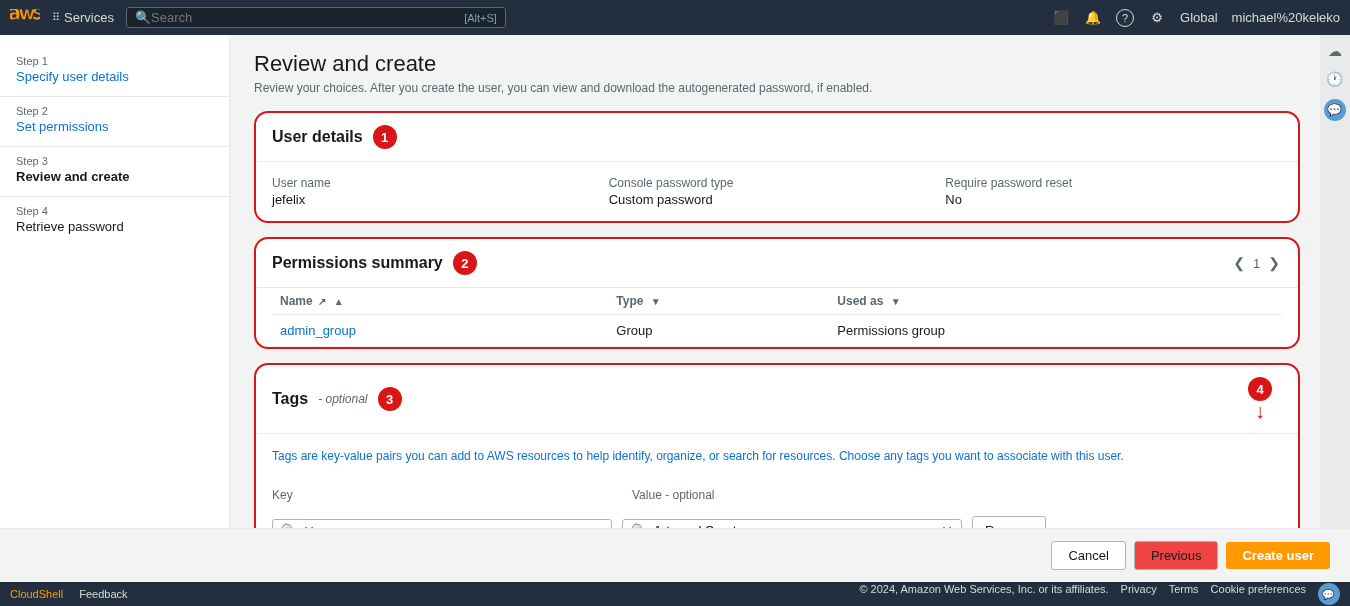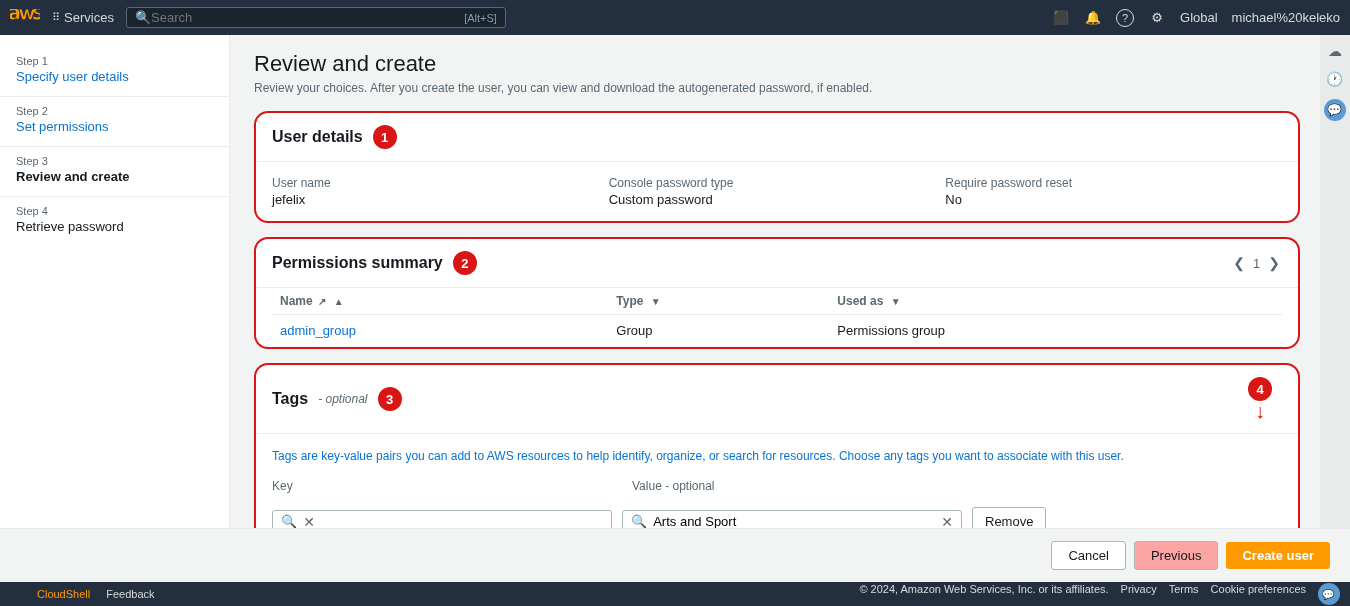--- a/index.html
+++ b/index.html
@@ -63,21 +63,21 @@
     .perm-table th {
       text-align: left; font-size: 12px; color: #5a6872; font-weight: 600;
       padding: 6px 8px; border-bottom: 1px solid #e9eaea; white-space: nowrap;
     }
     .perm-table td { padding: 8px 8px; font-size: 13px; color: #16191f; border-bottom: 1px solid #f2f3f3; }
     .perm-table a { color: #0972d3; text-decoration: none; }
     .sort-icon { display: inline-block; margin-left: 4px; font-size: 10px; }
 
     
     .tags-optional { font-size: 12px; color: #5a6872; font-style: italic; }
-    .tags-description { font-size: 12px; color: #0972d3; margin-bottom: 14px; line-height: 1.4; }
+    .tags-description { font-size: 12px; color: #0972d3; margin-bottom: 23px; line-height: 1.4; }
     .tag-row { display: flex; align-items: center; gap: 10px; margin-bottom: 8px; }
     .tag-label { font-size: 12px; color: #5a6872; margin-bottom: 4px; }
     .tag-input-wrap {
       display: flex; align-items: center; border: 1px solid #aab7b8; border-radius: 3px;
       background: #fff; padding: 3px 8px; gap: 6px; min-width: 340px;
     }
     .tag-input-wrap input { border: none; outline: none; font-size: 13px; flex: 1; background: transparent; }
     .tag-clear { cursor: pointer; color: #5a6872; font-size: 14px; }
     .tag-search-icon { color: #8a9ba8; font-size: 13px; }
     .remove-btn {
@@ -88,34 +88,34 @@
     
     .footer-actions {
       display: flex; justify-content: flex-end; align-items: center; gap: 8px;
       padding: 12px 20px; background: #f2f3f3; border-top: 1px solid #e9eaea; flex-shrink: 0;
     }
     .btn-cancel {
       padding: 6px 16px; border: 1px solid #aab7b8; border-radius: 3px; background: #fff;
       font-size: 13px; cursor: pointer; color: #16191f;
     }
     .btn-previous {
-      padding: 6px 16px; border: 1px solid #aab7b8; border-radius: 3px; background: #fca5a5;
+      padding: 6px 16px; border: 1px solid #aab7b8; border-radius: 3px; background: #ef4444;
       font-size: 13px; cursor: pointer; color: #16191f;
     }
     .btn-create {
       padding: 6px 16px; border: none; border-radius: 3px; background: #ff9900;
       font-size: 13px; cursor: pointer; color: #fff; font-weight: bold;
     }
 
     
     .bottom-bar {
       display: flex; align-items: center; background: #232f3e; height: 24px; padding: 0 10px;
       color: #d5dbdb; font-size: 11px; flex-shrink: 0;
     }
-    .bottom-bar-left { display: flex; gap: 16px; margin-left: 27px; }
+    .bottom-bar-left { display: flex; gap: 16px; }
     .bottom-bar-right { margin-left: auto; display: flex; gap: 12px; }
 
     
     .right-panel {
       width: 30px; background: #e9eaea; display: flex; flex-direction: column; align-items: center;
       padding: 8px 0; gap: 12px; flex-shrink: 0;
     }
     .right-panel-icon { color: #5a6872; font-size: 14px; cursor: pointer; }
 
     .nav-btn { background: none; border: none; color: #5a6872; cursor: pointer; font-size: 14px; padding: 0 2px; }

